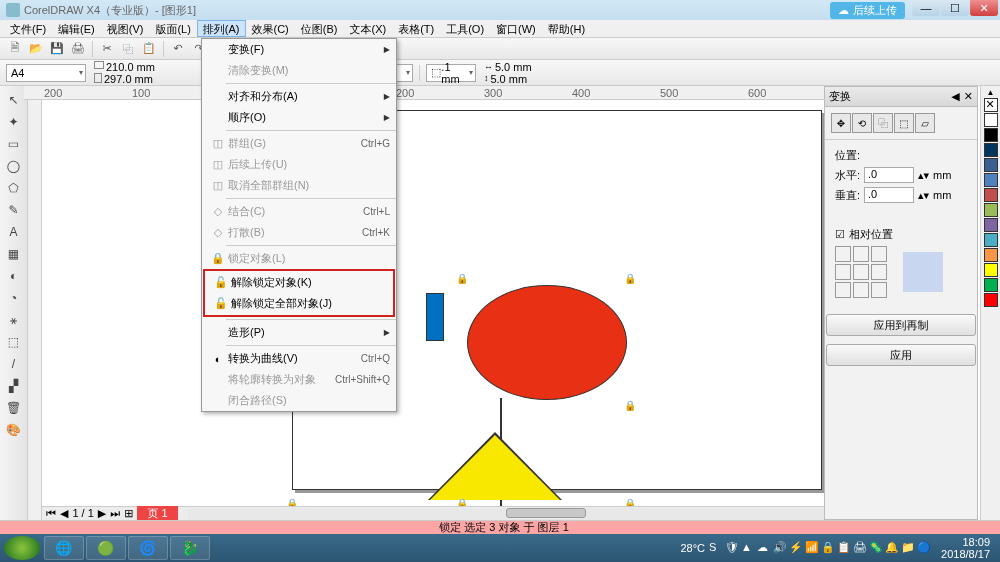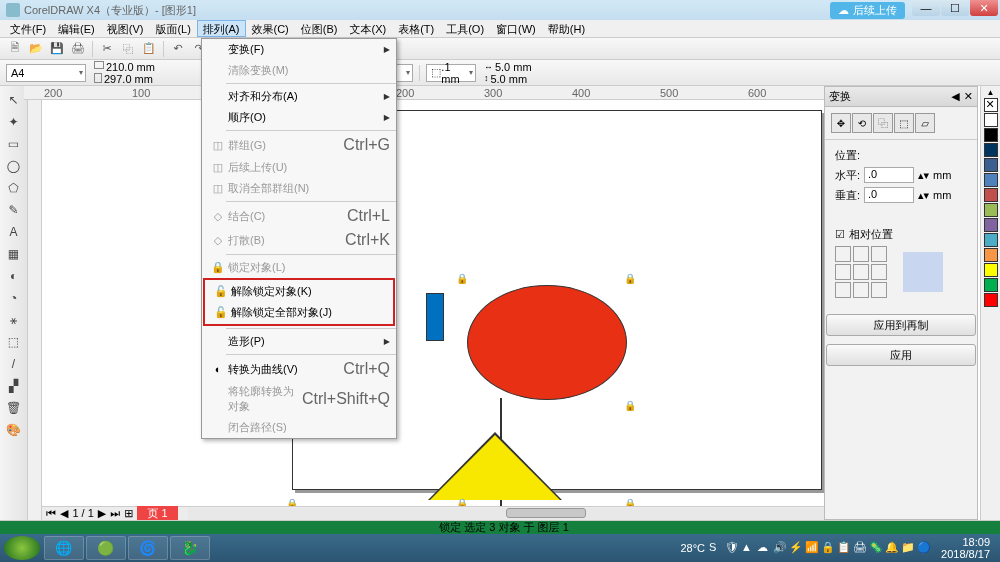--- a/index.html
+++ b/index.html
@@ -32,21 +32,21 @@
 .dims { display: flex; flex-direction: column; margin-left: 4px; }
 .dim-row { display: flex; align-items: flex-start; font-size: 9px; gap: 2px; }
 .dim-icon { width: 10px; height: 8px; border: 1px solid #888; }
 
 
 .dropdown { position: absolute; left: 201px; top: 38px; width: 196px; background: #f7f7f7; border: 1px solid #999; box-shadow: 2px 2px 4px rgba(0,0,0,0.3); z-index: 100; }
 .dd-item { display: flex; align-items: center; padding: 3px 6px; position: relative; }
 .dd-item.disabled { color: #999; }
 .dd-icon-col { width: 20px; display: flex; justify-content: center; }
 .dd-label { flex: 1; }
-.dd-short { color: #666; font-size: 16px; }
+.dd-short { color: #666; font-size: 10px; }
 .dd-arrow { font-size: 8px; color: #333; }
 .dd-sep { height: 1px; background: #ccc; margin: 2px 0 2px 24px; }
 .dd-highlight { border: 2px solid #d02020; padding: 1px 0; margin: 0 1px; }
 .ruler-h { position: absolute; left: 24px; top: 86px; right: 176px; height: 14px; background: #f0f0f0; border-bottom: 1px solid #ccc; font-size: 8px; color: #666; overflow: hidden; }
 .ruler-v { position: absolute; left: 28px; top: 100px; width: 14px; bottom: 42px; background: #f0f0f0; border-right: 1px solid #ccc; }
 .canvas { position: absolute; left: 42px; top: 100px; right: 176px; bottom: 56px; background: #fff; overflow: hidden; }
 .page { position: absolute; left: 250px; top: 10px; width: 530px; height: 380px; background: #fff; border: 1px solid #333; box-shadow: 3px 3px 0 #999; }
 
 
 .ellipse { position: absolute; left: 425px; top: 185px; width: 160px; height: 115px; background: #e83014; border: 1px solid #333; border-radius: 50%; }
@@ -82,21 +82,21 @@
 .pal-sw { width: 14px; height: 14px; border: 1px solid #333; }
 
 
 .bottom-tabs { position: absolute; left: 42px; bottom: 42px; right: 176px; height: 14px; background: #ececec; border-top: 1px solid #ccc; display: flex; align-items: center; font-size: 9px; }
 .page-nav { display: flex; gap: 4px; padding: 0 4px; }
 .page-tab { background: #ef4444; color: #fff; padding: 0 10px; }
 .hscroll { flex: 1; height: 12px; background: #e8e8e8; margin-left: 10px; position: relative; }
 .hscroll-thumb { position: absolute; left: 50%; width: 80px; height: 10px; background: #c8c8c8; border: 1px solid #999; border-radius: 3px; }
 
 
-.canvas-status { position: absolute; left: 0; bottom: 28px; right: 0; height: 14px; background: #15803d; border-top: 1px solid #ccc; font-size: 9px; display: flex; align-items: center; padding-left: 8px; justify-content: center; margin-top: 48px; }
+.canvas-status { position: absolute; left: 0; bottom: 28px; right: 0; height: 14px; background: #fca5a5; border-top: 1px solid #ccc; font-size: 9px; display: flex; align-items: center; padding-left: 8px; justify-content: center; margin-top: 48px; }
 .statusbar { position: absolute; left: 0; bottom: 14px; right: 0; height: 14px; background: #f0f0f0; font-size: 9px; display: flex; align-items: center; padding: 0 4px; gap: 10px; }
 .statusbar .ime { margin-left: auto; display: flex; gap: 2px; }
 .ime-btn { width: 16px; height: 14px; border: 1px solid #ccc; display: flex; align-items: center; justify-content: center; }
 
 
 .taskbar { position: absolute; left: 0; bottom: 0; right: 0; height: 28px; background: linear-gradient(#3a6a8a,#2c5572); display: flex; align-items: center; padding: 0 4px; }
 .start-orb { width: 36px; height: 24px; background: radial-gradient(circle,#8cc63f,#1a6b1a); border-radius: 50%; margin-right: 4px; }
 .task-btn { width: 40px; height: 24px; background: rgba(255,255,255,0.1); border: 1px solid rgba(255,255,255,0.2); border-radius: 2px; margin-right: 2px; display: flex; align-items: center; justify-content: center; font-size: 14px; }
 .tray { margin-left: auto; display: flex; align-items: center; gap: 4px; color: #fff; font-size: 10px; }
 .tray-icons { display: flex; gap: 2px; }

